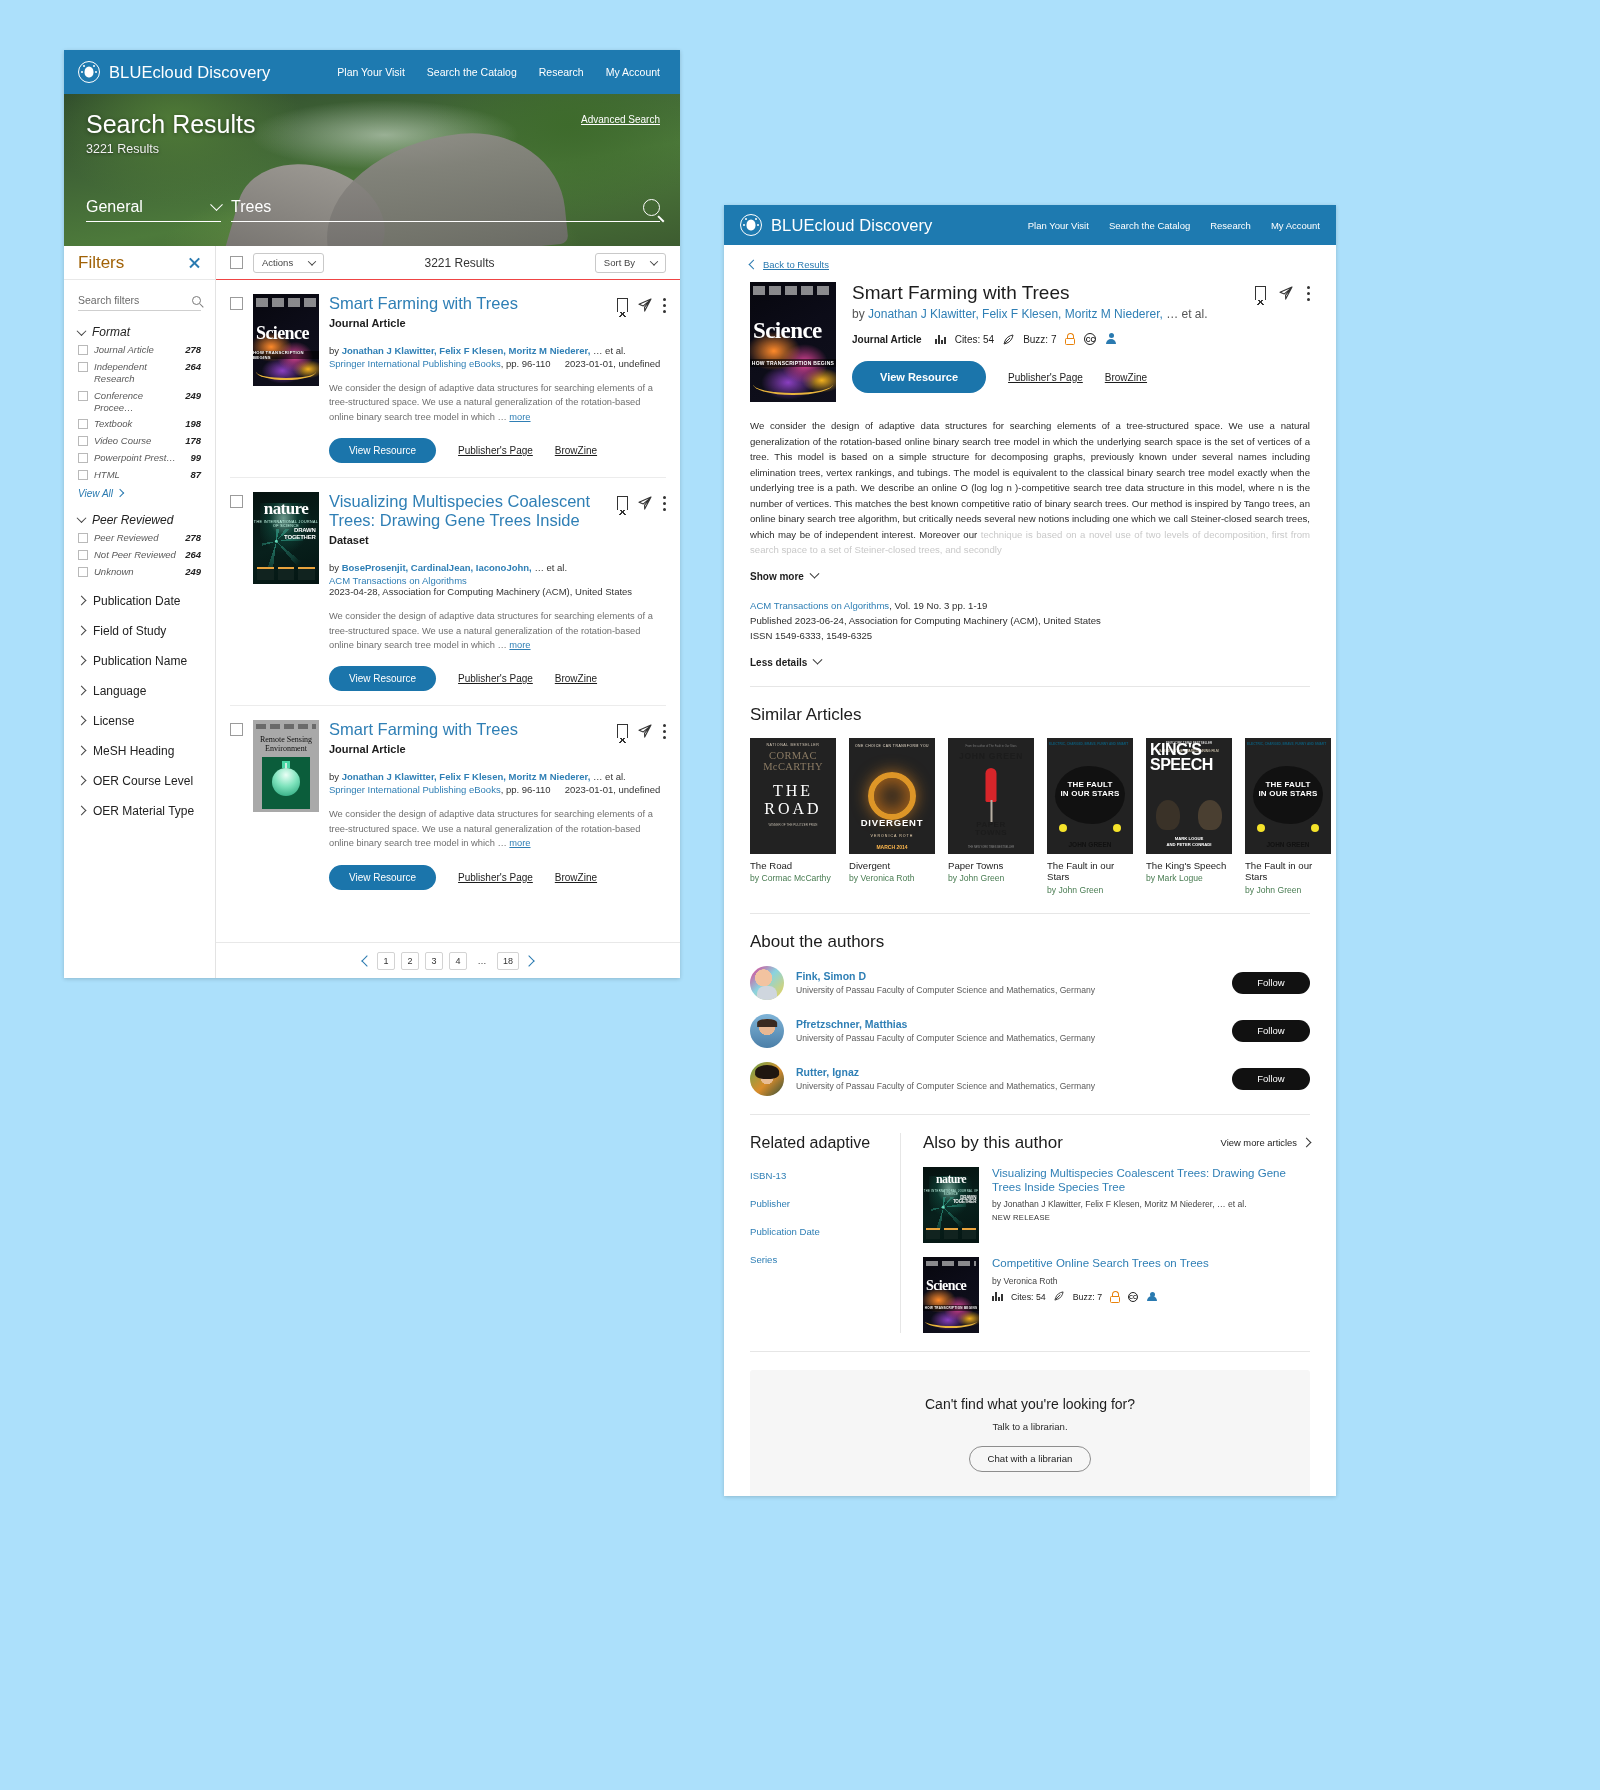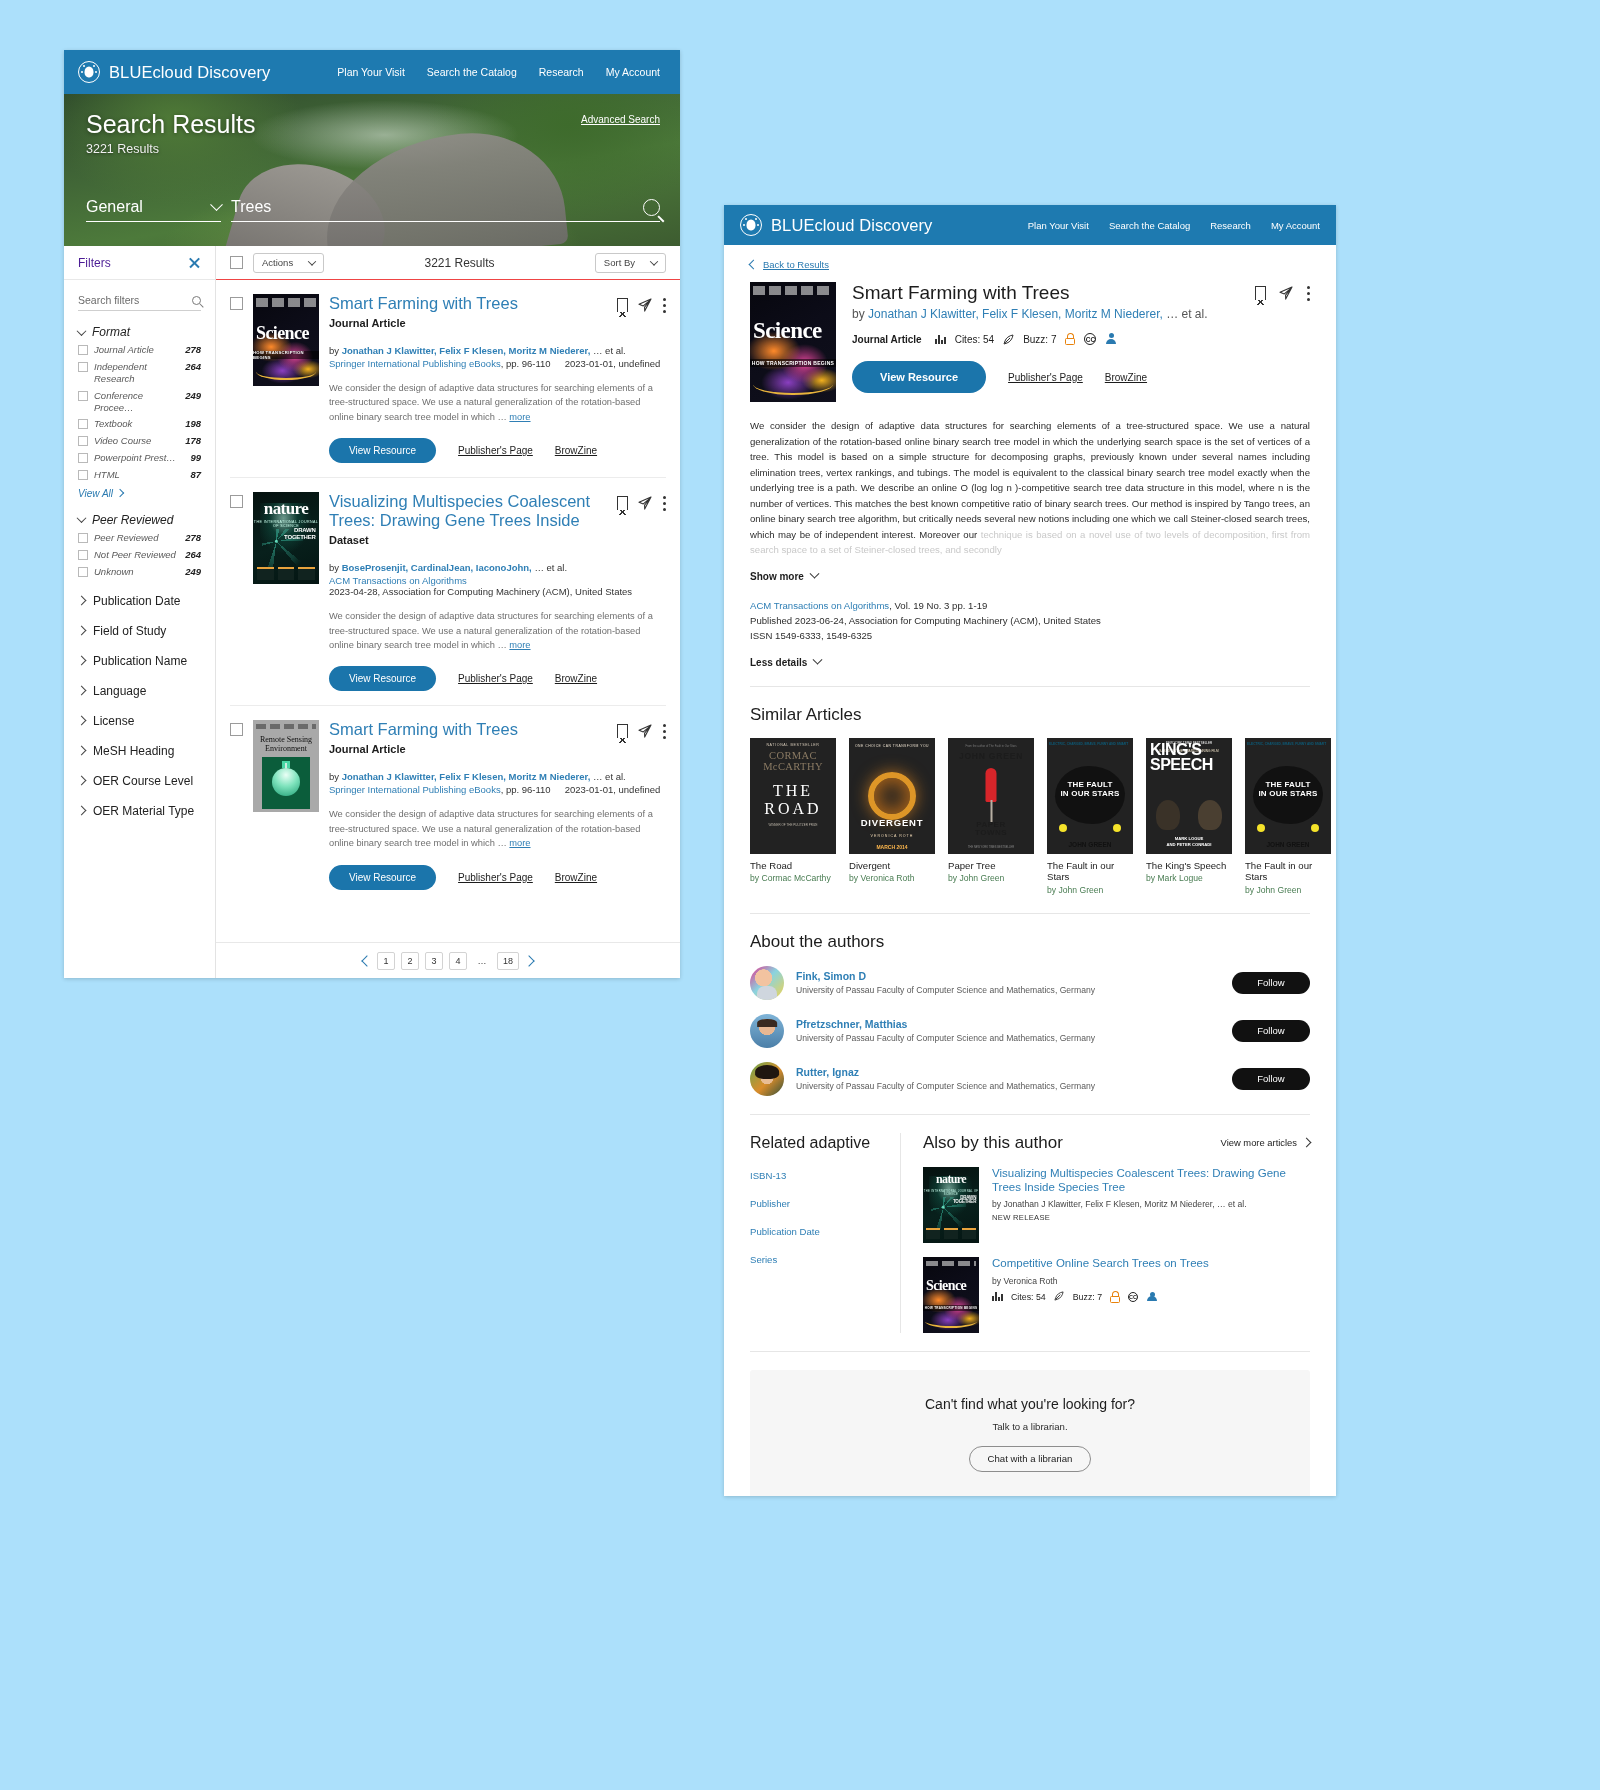--- a/index.html
+++ b/index.html
@@ -76,21 +76,21 @@
   .qbox{ flex:1; display:flex; align-items:center; border-bottom:1.6px solid #fff; padding-bottom:5px; color:#fff; font-size:16px;}
   .qbox .q{ flex:1; }
   .mag{ width:17px;height:17px;border:1.8px solid #fff;border-radius:50%; position:relative; }
   .mag::after{content:"";position:absolute;right:-6px;bottom:-5px;width:8px;height:1.8px;background:#fff;transform:rotate(45deg);}
 
   .body-area{ display:flex; height:calc(928px - 44px - 152px); }
 
   
   .filters{ width:152px; border-right:1px solid #e3e3e3; }
   .filters-head{ height:34px; display:flex; align-items:center; justify-content:space-between; padding:0 14px; border-bottom:1px solid #e8e8e8;}
-  .filters-head .t{ font-size:12px; color:#4c1d95; }
+  .filters-head .t{ font-size:17px; color:#a16207; }
   .xclose{ width:13px;height:13px;position:relative; }
   .xclose::before,.xclose::after{content:"";position:absolute;left:0;top:6px;width:13px;height:1.6px;background:#2a7ab0;}
   .xclose::before{transform:rotate(45deg);} .xclose::after{transform:rotate(-45deg);}
   .filters-body{ padding:14px 14px 0 14px; }
   .fsearch{ display:flex; align-items:center; justify-content:space-between; border-bottom:1px solid #cfcfcf; padding-bottom:4px; }
   .fsearch span{ font-size:10.5px; color:#6b6b6b; }
   .mag-s{ width:9px;height:9px;border:1.2px solid #7a7a7a;border-radius:50%;position:relative;}
   .mag-s::after{content:"";position:absolute;right:-3.5px;bottom:-3px;width:5px;height:1.2px;background:#7a7a7a;transform:rotate(45deg);}
 
   .fgroup{ margin-top:14px;font-style:italic; }
@@ -794,21 +794,21 @@
         <div class="au">by Veronica Roth</div>
       </div>
       <div class="sim">
         <div class="th c-pt">
           <div class="t1">From the author of The Fault in Our Stars</div>
           <div class="t2">JOHN GREEN</div>
           <div class="pin"></div>
           <div class="t3">PAPER<br>TOWNS</div>
           <div class="t4">THE NEW YORK TIMES BESTSELLER</div>
         </div>
-        <div class="nm">Paper Tree</div>
+        <div class="nm">Paper Towns</div>
         <div class="au">by John Green</div>
       </div>
       <div class="sim">
         <div class="th c-tf">
           <div class="t1">ELECTRIC, CHARGED, BRAVE, FUNNY AND SMART</div>
           <div class="cloud"></div>
           <div class="ct">THE FAULT<br>IN OUR STARS</div>
           <div class="dot d1"></div>
             <div class="dot d2"></div>
           <div class="au">JOHN GREEN</div>

